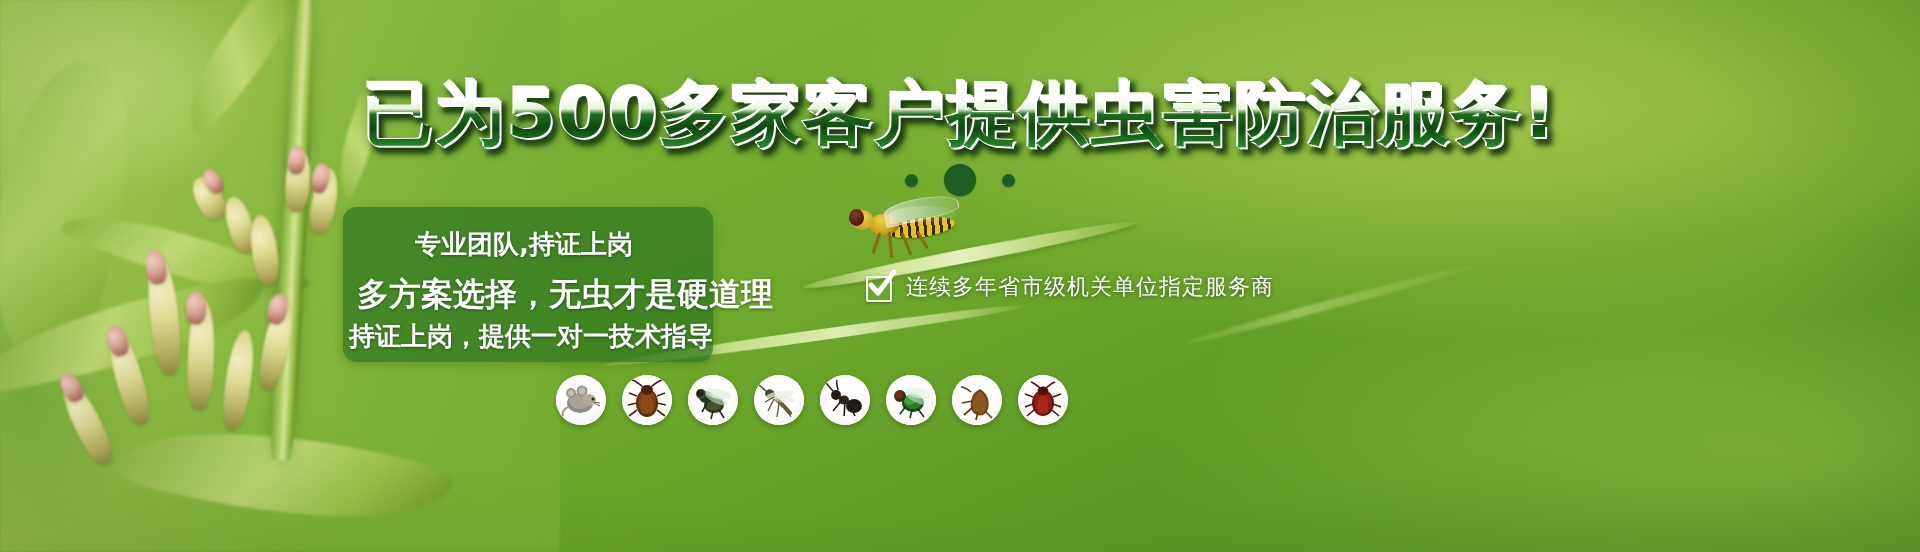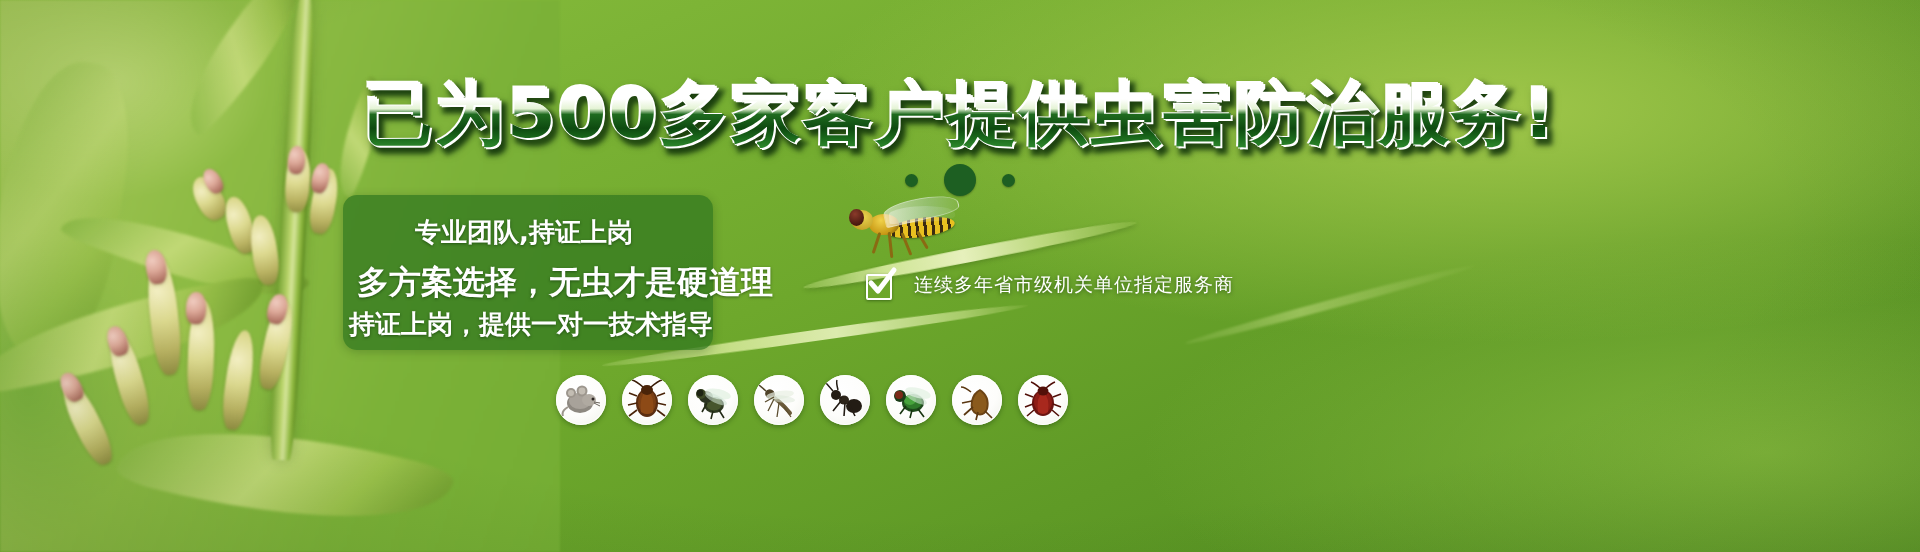--- a/index.html
+++ b/index.html
@@ -151,21 +151,21 @@
 
   
   #dots{position:absolute;left:0;top:160px;width:1920px;height:40px;
     display:flex;align-items:center;justify-content:center;gap:26px;}
   .dot{border-radius:50%;background:#1d5f22;box-shadow:0 1px 2px rgba(0,0,0,.3);}
   .dot.sm{width:13px;height:13px;}
   .dot.lg{width:32px;height:32px;}
 
   
   #panel{
-    position:absolute;left:343px;top:195px;width:370px;height:155px;
+    position:absolute;left:343px;top:207px;width:370px;height:155px;
     background:rgba(47,118,31,.72);
     border-radius:14px 14px 14px 14px;
     box-shadow:0 2px 10px rgba(20,50,10,.25);
   }
   #panel .pline{
     color:#ffffff;font-weight:bold;white-space:nowrap;
     text-shadow:0 1px 3px rgba(10,40,5,.55);
     font-family:"DejaVu Sans","Liberation Sans",sans-serif;
     position:absolute;
   }
@@ -177,25 +177,24 @@
   #bullets{position:absolute;left:866px;top:272px;}
   .bullet{display:flex;align-items:center;gap:14px;margin-bottom:18px;}
   .chk{position:relative;width:26px;height:26px;flex:0 0 26px;}
   .chk .box{
     position:absolute;left:0;top:2px;width:22px;height:22px;
     border:2px solid #ffffff;border-radius:2px;
     box-shadow:0 1px 3px rgba(10,40,5,.45);
   }
   .chk svg{position:absolute;left:1px;top:-4px;overflow:visible;}
   .bullet-text{
-    color:#ffffff;font-size:19px;font-weight:normal;white-space:nowrap;
+    color:#ffffff;font-size:22px;font-weight:normal;white-space:nowrap;
     letter-spacing:1px;
     text-shadow:0 1px 4px rgba(10,40,5,.6);
     font-family:"DejaVu Sans","Liberation Sans",sans-serif;
-    margin-left:8px;
   }
 
   
   #pests{
     position:absolute;left:556px;top:375px;
     display:flex;gap:16px;align-items:center;
   }
   .pest{
     width:50px;height:50px;border-radius:50%;
     background:radial-gradient(circle at 40% 32%,#ffffff 0%,#fdfdfb 55%,#eef0e8 100%);

